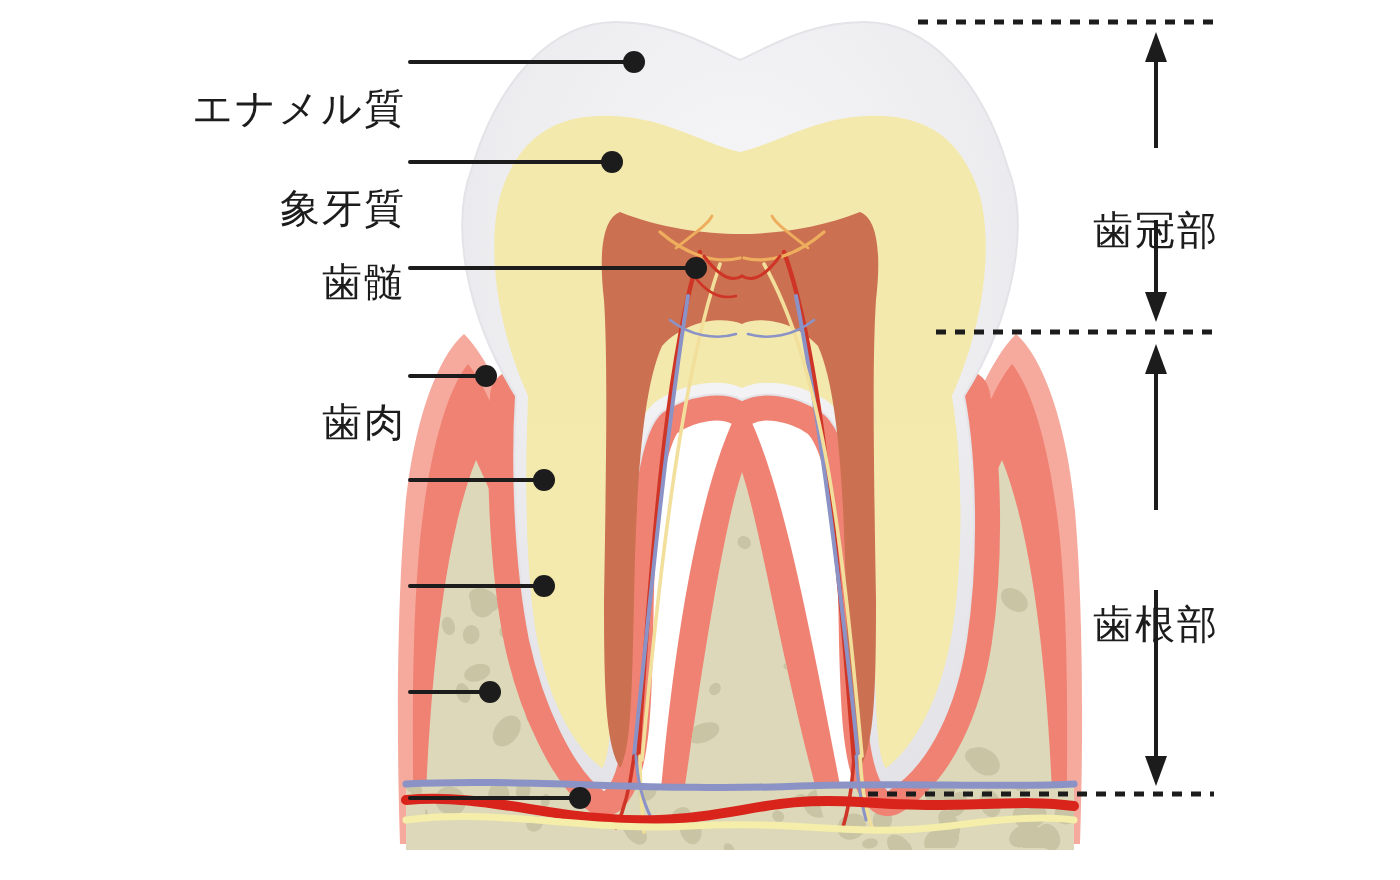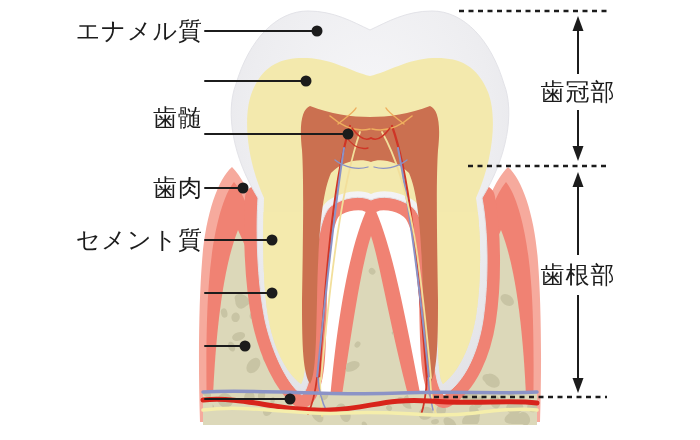--- a/index.html
+++ b/index.html
@@ -3,22 +3,22 @@
 <meta charset="utf-8">
 <style>
   html,body{margin:0;padding:0;background:#fff;}
   #stage{
     position:relative;width:700px;height:440px;overflow:hidden;
     background:var(--c-background,#fff);
     font-family:"Liberation Sans","DejaVu Sans",sans-serif;
   }
   #artwork{position:absolute;left:0;top:0;}
   .lbl{
-    position:absolute;height:24px;line-height:24px;font-size:24px;
-    color:var(--c-label_text,#1c1c1c);letter-spacing:1px;white-space:nowrap;
+    position:absolute;height:24px;line-height:24px;font-size:20px;
+    color:var(--c-label_text,#1c1c1c);letter-spacing:1px;white-space:nowrap;margin-top:24px;
   }
   .lbl-left{right:497px;text-align:right;}
   .lbl-em{color:var(--c-periodontal_membrane_label,#ed6d72);font-weight:bold;}
   .lbl-right{left:578px;transform:translateX(-50%);}
   
   .f-enamel{fill:url(#gradEnamel);stroke:#e3e3e8;stroke-width:1;}
   .f-dentin{fill:var(--c-dentin,#f3e9ad);}
   .f-pulp{fill:var(--c-pulp,#cb7050);}
   .f-gum{fill:var(--c-gum,#f08273);}
   .f-gumlight{fill:var(--c-gum_light,#f6aa9d);}
@@ -234,20 +234,20 @@
       <line class="s-black" stroke-width="2" x1="578" y1="185" x2="578" y2="255"></line>
       <line class="s-black" stroke-width="2" x1="578" y1="295" x2="578" y2="380"></line>
       <polygon class="f-black" points="578,16 572.5,31 583.5,31"></polygon>
       <polygon class="f-black" points="578,161 572.5,146 583.5,146"></polygon>
       <polygon class="f-black" points="578,172 572.5,187 583.5,187"></polygon>
       <polygon class="f-black" points="578,393 572.5,378 583.5,378"></polygon>
     </g>
   </svg>
 
   <div class="lbl lbl-left" style="top:19px">エナメル質</div>
+  <div class="lbl lbl-left" style="top:69px">象牙質</div>
   <div class="lbl lbl-left" style="top:106px">歯髄</div>
   <div class="lbl lbl-left" style="top:176px">歯肉</div>
-  <div class="lbl lbl-left" style="top:228px">セメント質</div>
 
   <div class="lbl lbl-right" style="top:80px">歯冠部</div>
-  <div class="lbl lbl-right" style="top:263px">歯根部</div>
+  <div class="lbl lbl-right" style="top:277px">歯根部</div>
 
 </div>
 
 </body></html>

